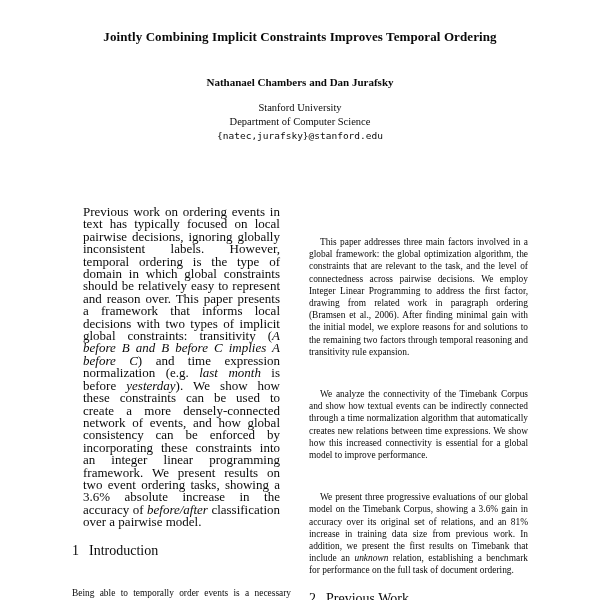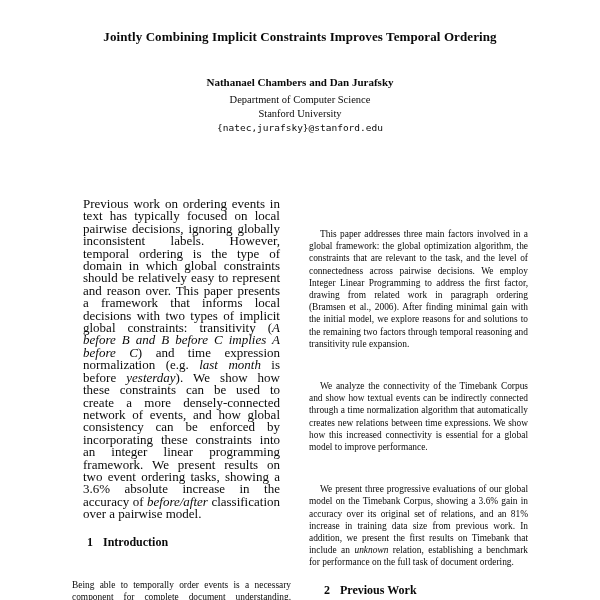--- a/index.html
+++ b/index.html
@@ -19,21 +19,21 @@
       font-size: 13px;
       font-weight: bold;
       line-height: 15px;
       margin-bottom: 32px;
       letter-spacing: 0.1px;
     }
     .authors {
       font-size: 11px;
       font-weight: bold;
       line-height: 13px;
-      margin-bottom: 4px;
+      margin-bottom: 12px;
     }
     .affil { font-size: 10.5px; line-height: 14px; }
     .email {
       font-family: "DejaVu Sans Mono", "Liberation Mono", monospace;
       font-size: 9.5px;
       line-height: 13px;
     }
     .columns { display: flex; gap: 18px; margin-top: 64px; }
     .col { flex: 1 1 0; min-width: 0; }
     .abstract-heading {
@@ -43,44 +43,44 @@
       line-height: 13px;
       margin-bottom: 9px;
     }
     .abstract-text {
       font-size: 13px;
       line-height: 12.4px;
       text-align: justify;
       padding: 0 11px;
     }
     .section-heading {
-      font-weight: bold;
-      font-size: 12px;
+      font-weight: normal;
+      font-size: 14px;
       line-height: 13px;
-      margin: 15px 0 9px 15px;
+      margin: 15px 0 9px 0;
     }
     .sec-num { margin-right: 10px; }
     .body-text {
       font-size: 9.4px;
       line-height: 12.2px;
       text-align: justify;
       margin-top: 30px;
     }
     .indent { text-indent: 11px; }
   </style>
 </head>
 <body>
 
 <div class="page">
 
   <div class="header">
     <div class="title">Jointly Combining Implicit Constraints Improves Temporal Ordering</div>
     <div class="authors">Nathanael Chambers and Dan Jurafsky</div>
+    <div class="affil">Stanford University</div>
     <div class="affil">Department of Computer Science</div>
-    <div class="affil">Stanford University</div>
     <div class="email">{natec,jurafsky}@stanford.edu</div>
   </div>
 
   <div class="columns">
 
     <div class="col">
       <p class="abstract-text"><span>Previous work on ordering events in text has typically focused on local pairwise decisions, ignoring globally inconsistent labels. However, temporal ordering is the type of domain in which global constraints should be relatively easy to represent and reason over. This paper presents a framework that informs local decisions with two types of implicit global constraints: transitivity (</span><span style="font-style: italic;">A before B and B before C implies A before C</span><span>) and time expression normalization (e.g. </span><span style="font-style: italic;">last month</span><span> is before </span><span style="font-style: italic;">yesterday</span><span>). We show how these constraints can be used to create a more densely-connected network of events, and how global consistency can be enforced by incorporating these constraints into an integer linear programming framework. We present results on two event ordering tasks, showing a 3.6% absolute increase in the accuracy of </span><span style="font-style: italic;">before/after</span><span> classification over a pairwise model.</span></p>
       <div class="section-heading">
         <span class="sec-num">1</span><span class="sec-title">Introduction</span>
       </div>

